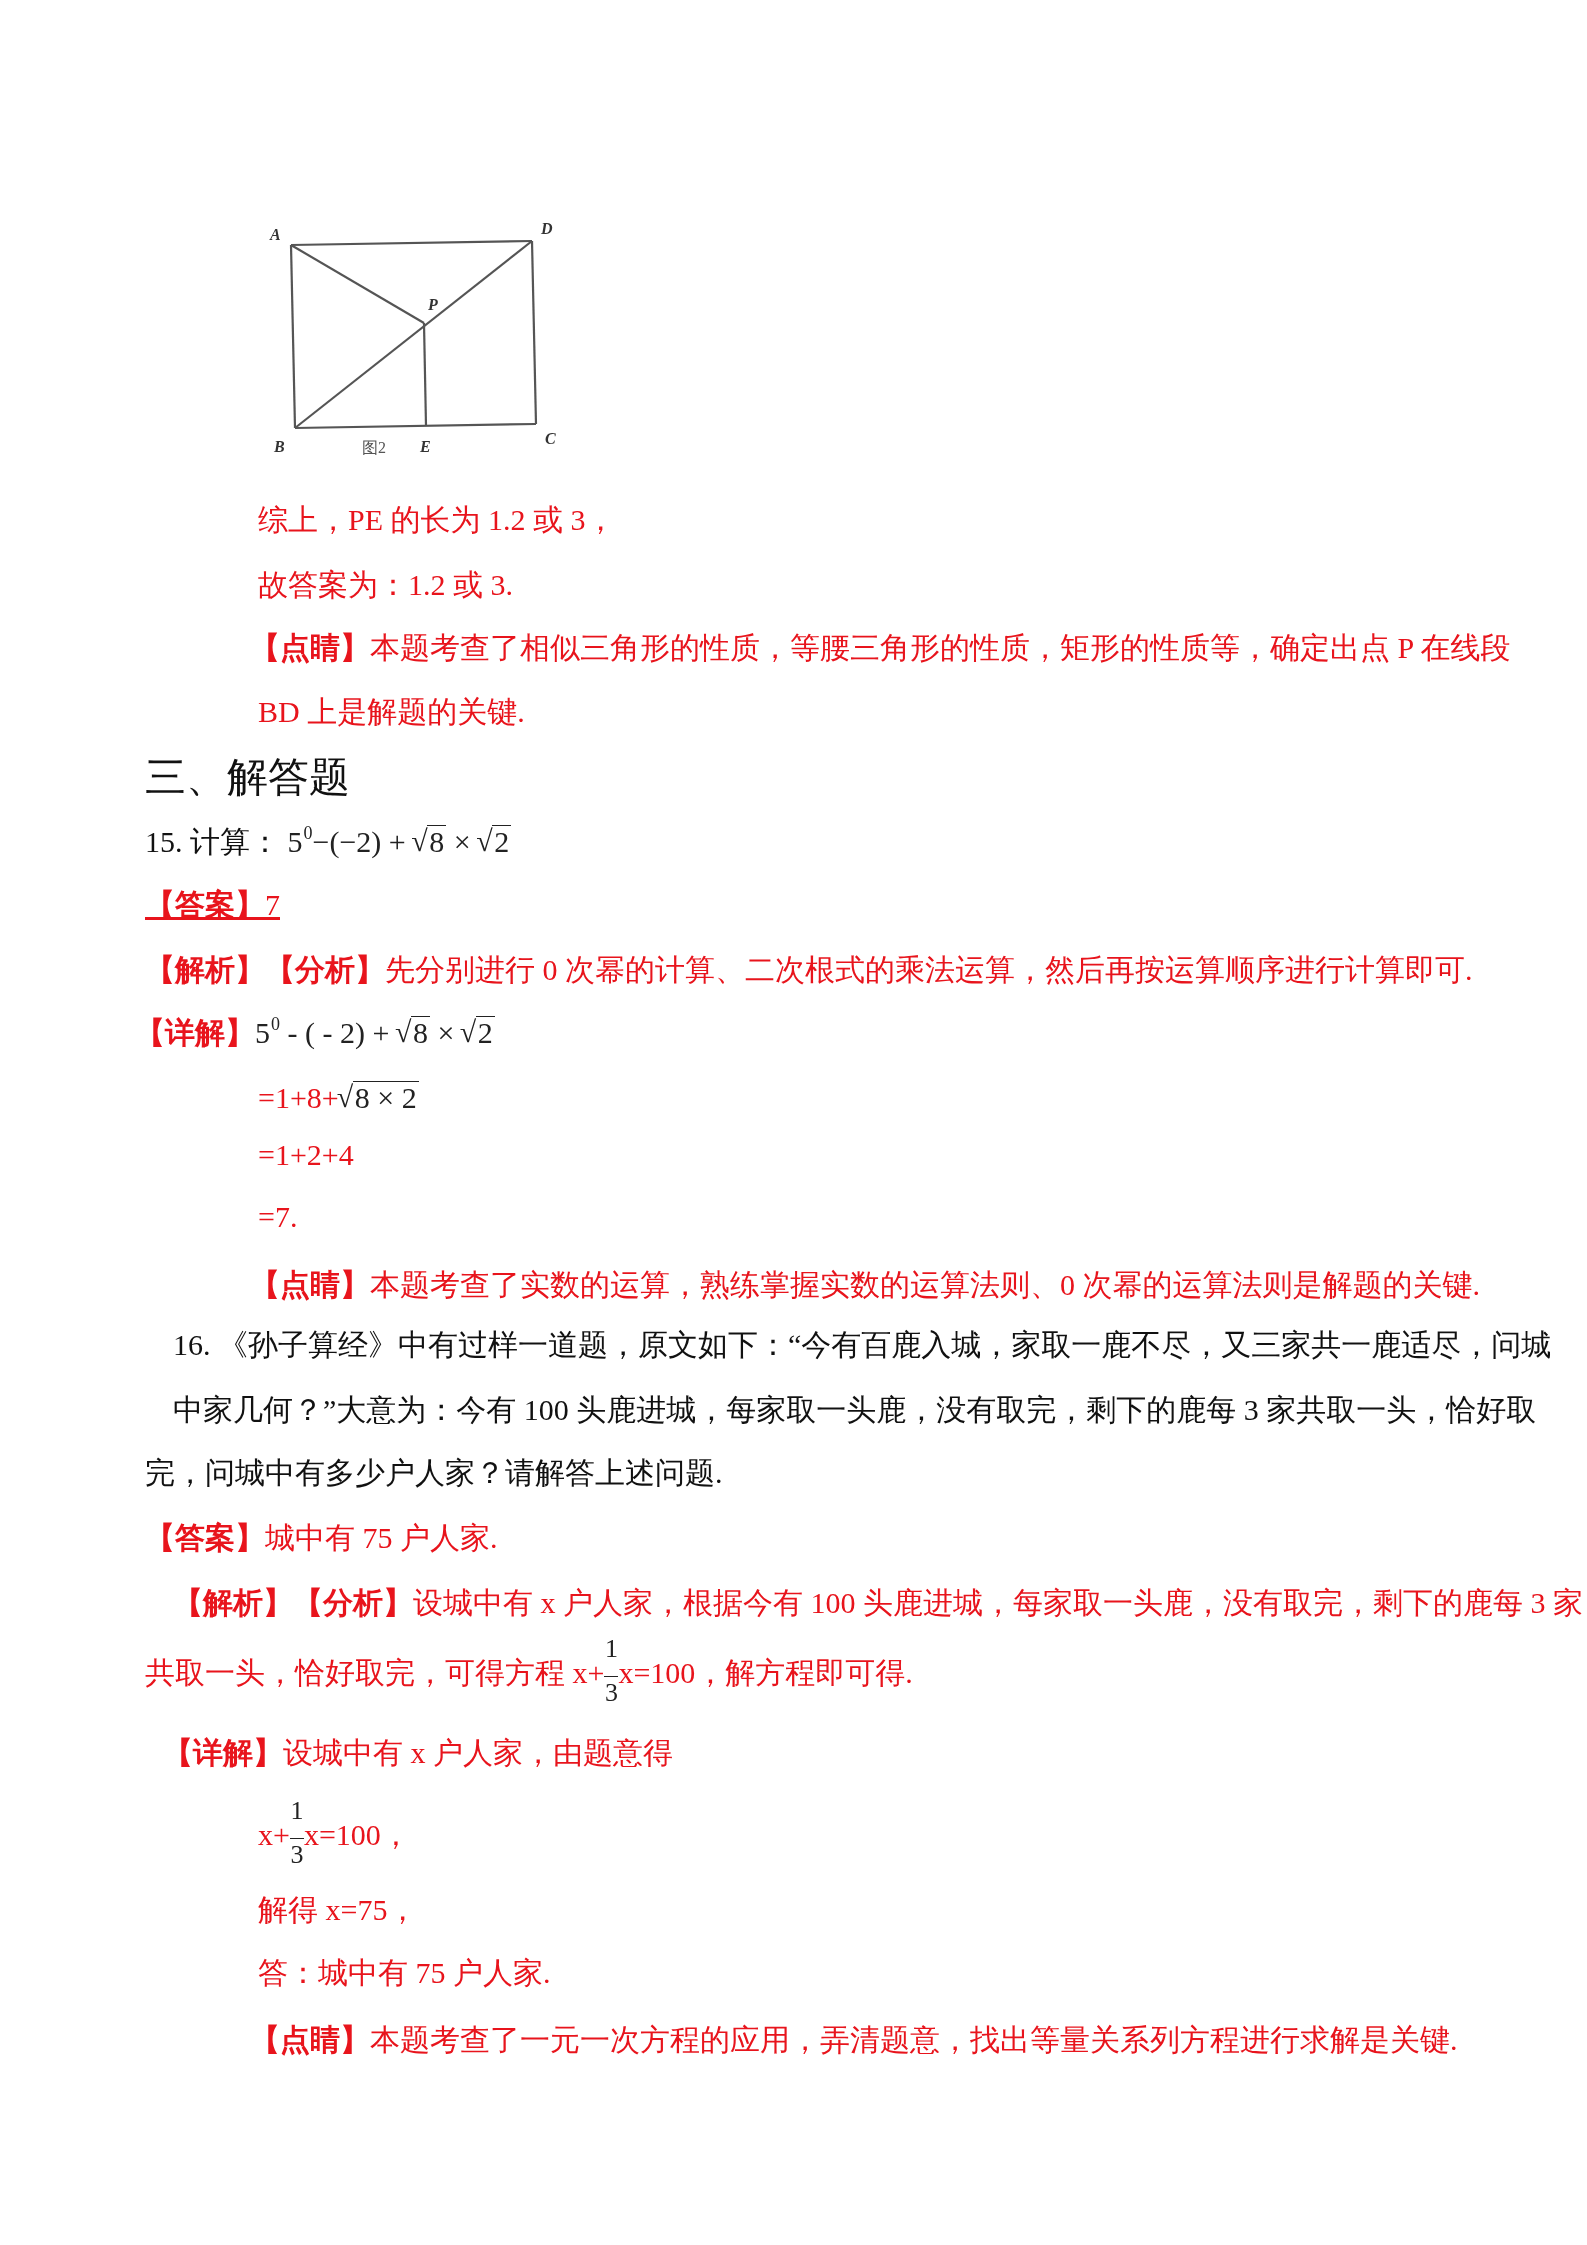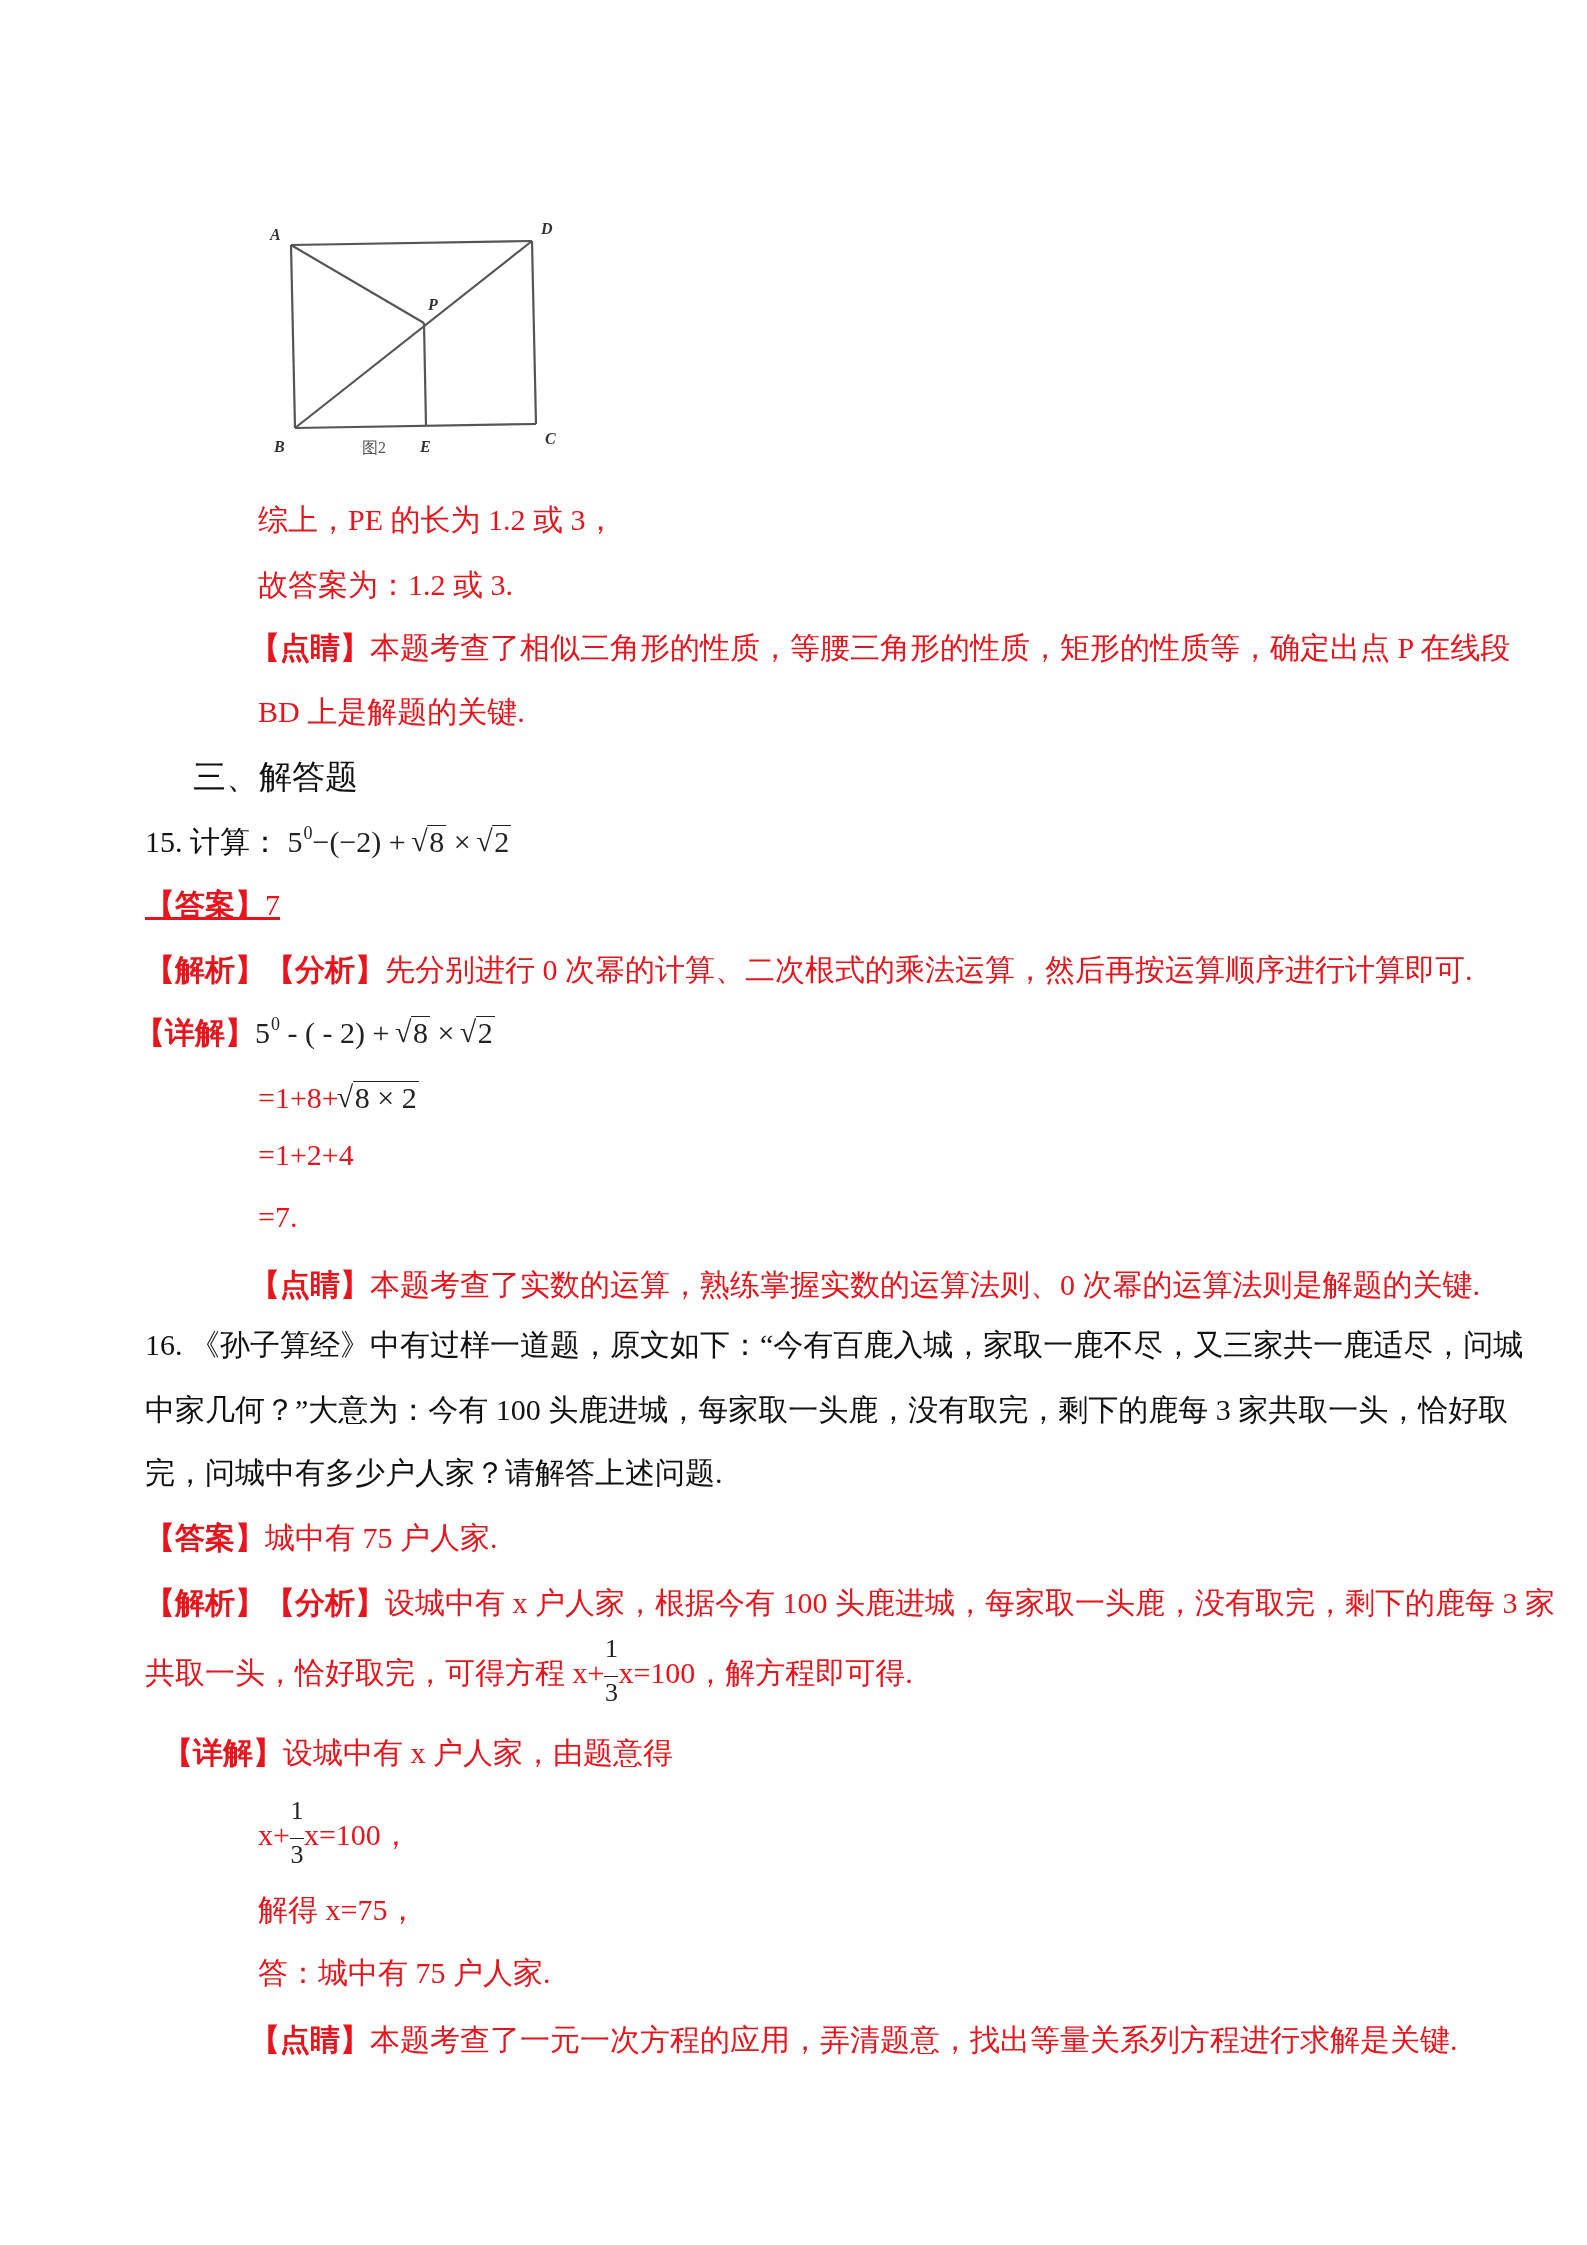--- a/index.html
+++ b/index.html
@@ -2,22 +2,22 @@
 <html><head>
 <meta charset="utf-8">
 <style>
   html, body { margin: 0; padding: 0; background: #ffffff; }
   body { width: 1587px; height: 2245px; position: relative; overflow: hidden;
          font-family: "Liberation Serif", "DejaVu Serif", serif; color: #111; }
   .line { position: absolute; white-space: nowrap; font-size: 30px; line-height: 40px; }
   .red { color: #e8141c; }
   .black { color: #111111; }
   .bold { font-weight: bold; }
-  .heading { font-size: 33px; font-weight: normal; margin-left: 48px; }
-  .justify { width: 1298px; text-align: justify; text-align-last: justify; }
+  .heading { font-size: 41px; font-weight: normal; }
+  .justify { width: 1298px; text-align: justify; text-align-last: justify; margin-left: 28px; }
   .math { font-family: Liberation Serif, serif; color: #222; }
   .sup { font-size: 18px; position: relative; top: -13px; margin-left: 1px; }
   .sqrt { display: inline-block; position: relative; padding-left: 14px; }
   .sqrt::before { content: "√"; position: absolute; left: -2px; top: -1px; font-size: 30px; }
   .sqrt .rad { border-top: 1.5px solid currentColor; padding: 0 2px; display: inline-block; line-height: 32px; }
   .frac { display: inline-block; position: relative; width: 14px; height: 40px; vertical-align: middle; text-align: center; }
   .frac .num, .frac .den { position: absolute; left: 0; width: 14px; font-size: 26px; line-height: 26px; color: #222; }
   .frac .num { top: -20px; }
   .frac .den { top: 24px; }
   .frac .bar { position: absolute; left: 0; top: 20px; width: 14px; border-top: 1.5px solid #222; }

